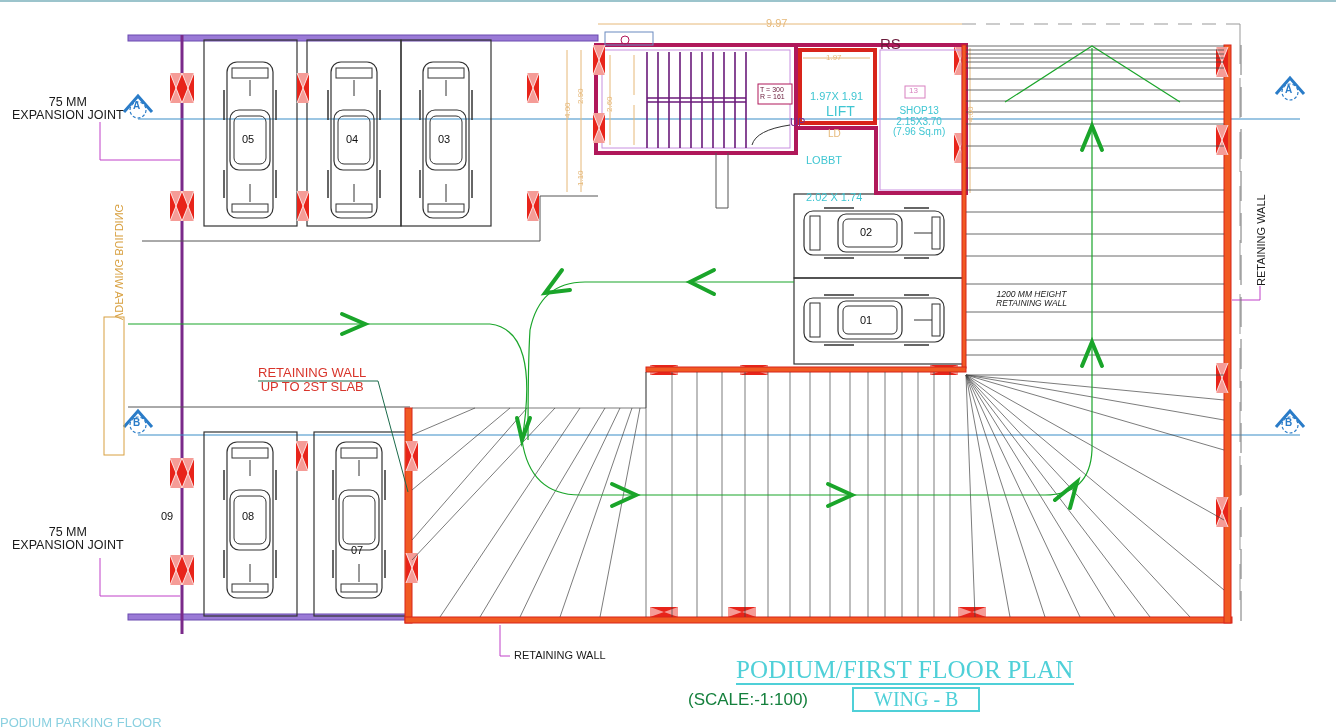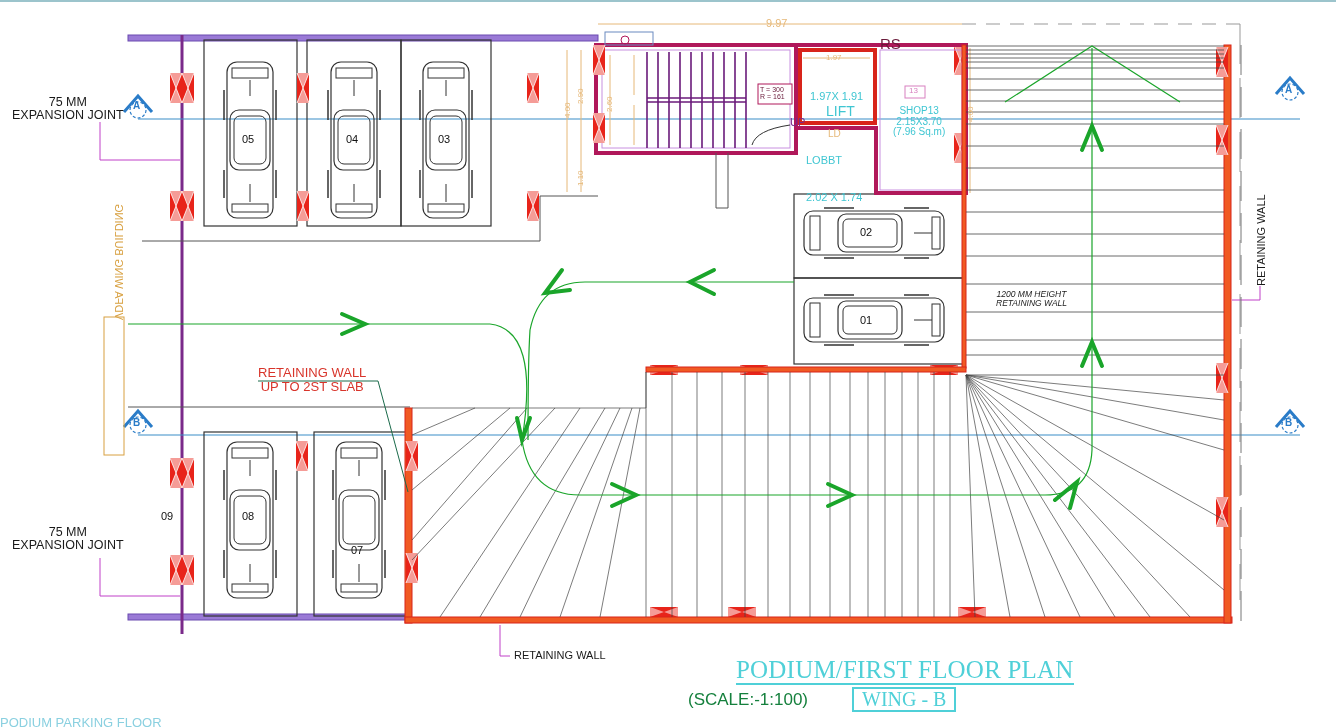--- a/index.html
+++ b/index.html
@@ -4,21 +4,21 @@
 <style>
   html, body { margin:0; padding:0; background:#ffffff; }
   body { width:1336px; height:728px; position:relative; overflow:hidden; font-family:"Liberation Sans", sans-serif; }
   #plan { position:absolute; left:0; top:0; width:1336px; height:728px; }
   .lbl { position:absolute; font-family:"Liberation Sans", sans-serif; white-space:nowrap; line-height:1.05; }
   .blk { color:#1a1a1a; font-size:12px; text-align:center; }
   .cyan { color:#3fc6d2; }
   .red { color:#d8342a; font-size:13px; }
   .title { font-family:"Liberation Serif", serif; color:#4fd0d8; font-size:25px; border-bottom:2px solid #4fd0d8; letter-spacing:0.2px; }
   .scale { color:#15803d; font-size:17px; }
-  .wing { font-family:"Liberation Serif", serif; color:#4fd0d8; font-size:20px; border:2px solid #4fd0d8; padding:0 8px; }
+  .wing { font-family:"Liberation Serif", serif; color:#4fd0d8; font-size:20px; border:2px solid #4fd0d8; padding:0 20px; }
   .vert { transform:rotate(-90deg); transform-origin:left top; }
   .mirror { transform:rotate(90deg) scaleX(-1); transform-origin:left top; }
   .slot { font-size:11px; color:#111; }
 </style>
 </head>
 <body>
 
 <svg id="plan" viewBox="0 0 1336 728" xmlns="http://www.w3.org/2000/svg">
   <defs>
     <g id="car-v">

